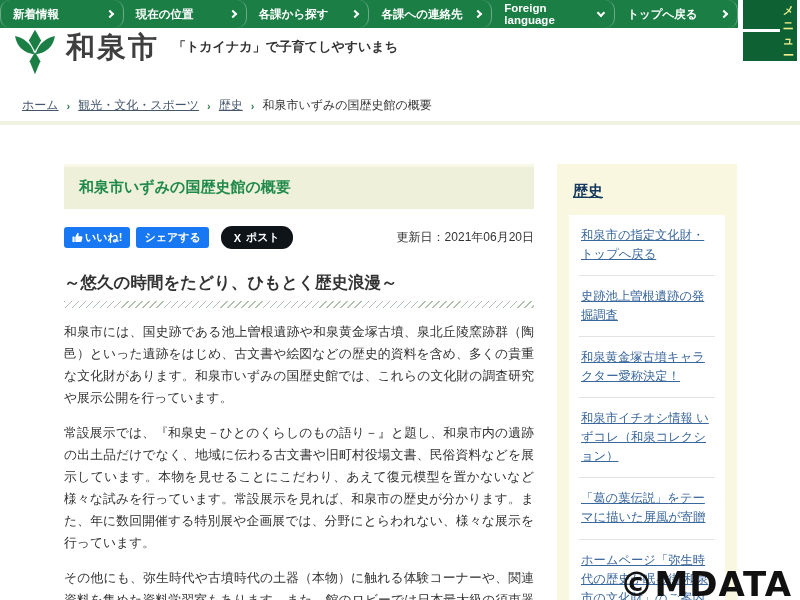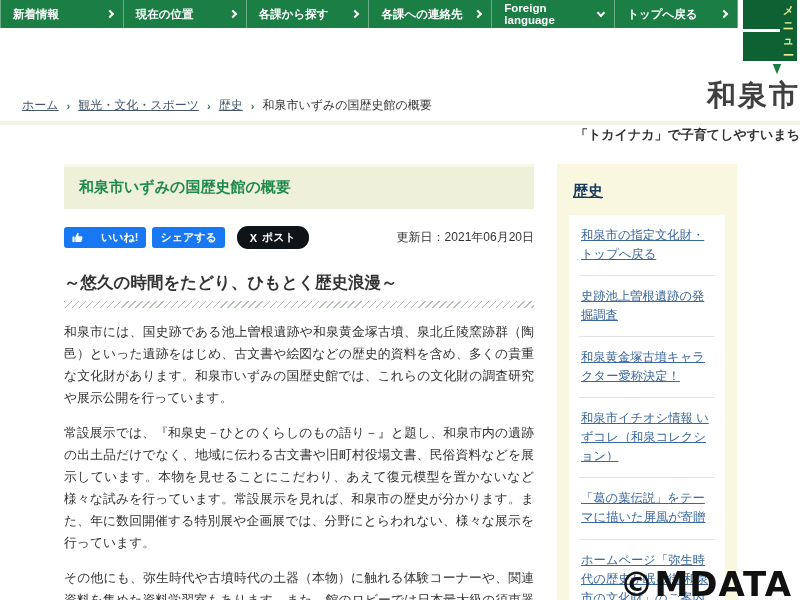--- a/index.html
+++ b/index.html
@@ -4,34 +4,34 @@
 <style>
   * { box-sizing: border-box; margin: 0; padding: 0; }
   html,body { width:800px; height:600px; overflow:hidden; background:#fff;
     font-family:"Liberation Sans","DejaVu Sans",sans-serif; }
   .page { position:relative; width:800px; height:600px; overflow:hidden; background:#fff; }
 
   
   .topnav { display:flex; height:28px; width:738px; background:#1b7e44; }
   .nav-item { flex:1 1 0; display:flex; align-items:center; justify-content:space-between;
     padding:0 10px 0 12px; color:#fff; font-size:11.5px; font-weight:bold;
-    text-decoration:none; border-right:1px solid rgba(255,255,255,.35); cursor:pointer; }
+    text-decoration:none; border-right:1px solid rgba(255,255,255,.35); cursor:pointer;border-radius:10px; }
   .nav-item:first-child { border-left:1px solid rgba(255,255,255,.35); }
   .chev { width:6px; height:6px; border-top:2px solid #fff; border-right:2px solid #fff; display:inline-block; }
   .chev.right { transform:rotate(45deg); }
   .chev.down  { transform:rotate(135deg); margin-top:-3px; }
 
   .menu-btn { position:absolute; top:0; right:0; width:60px; height:64px;
     background:#0d6132; border:3px solid #fff; border-top:none;
     display:flex; flex-direction:row; align-items:center; justify-content:center; cursor:pointer; }
   .menu-btn .bar { width:32px; height:3px; background:#fff; margin:2.5px 0; }
   .menu-btn .menu-label { margin-top:4px; font-size:11px; font-weight:bold; color:#f0ee8e; }
 
   
-  .site-header { height:64px; display:flex; align-items:flex-end; background:#fff;flex-direction:column; }
+  .site-header { height:64px; display:flex; align-items:flex-start; padding-left:12px; background:#fff; }
   .emblem { width:46px; height:48px; flex:0 0 auto; }
   .city-name { font-size:29px; font-weight:bold; color:#3f3f3f; letter-spacing:2px; margin-left:8px; }
   .tagline { font-size:13px; font-weight:bold; color:#333; margin-left:14px; margin-top:10px; }
 
   
   .breadcrumb-bar { display:flex; align-items:center; padding:5px 0 7px 8px; }
   .loc-badge { display:inline-flex; align-items:center; gap:5px; background:#1b7e44; color:#fff;
     font-size:11.5px; font-weight:bold; padding:4px 10px; }
   .crumbs { margin-left:14px; font-size:12px; color:#444; display:flex; align-items:center; gap:8px; flex-wrap:nowrap; }
   .crumbs a { color:#44566b; text-decoration:underline; cursor:pointer; }
@@ -41,21 +41,21 @@
 
   
   .content { display:flex; padding:39px 0 0 64px; }
   .main-col { width:470px; }
   .sidebar { width:180px; margin-left:23px; background:#f9f7e0; padding:14px 12px 20px 12px; min-height:430px; }
 
   
   .page-title { background:#eef0d9; border-top:3px solid #f7f8e8; color:#1f8a4a;
     font-size:15px; font-weight:bold; padding:11px 15px 12px; }
   .social-row { display:flex; align-items:center; margin-top:17px; }
-  .btn-blue { display:inline-flex; align-items:center; gap:18px; background:#1877f2; color:#fff;
+  .btn-blue { display:inline-flex; align-items:center; gap:2px; background:#1877f2; color:#fff;
     border:none; font-size:11px; font-weight:bold; padding:3px 8px; border-radius:3px;
     margin-right:6px; cursor:pointer; font-family:inherit; }
   .btn-post { display:inline-flex; align-items:center; gap:5px; background:#0f1419; color:#fff;
     border:none; font-size:11px; font-weight:bold; padding:4px 13px; border-radius:11px;
     margin-left:6px; cursor:pointer; font-family:inherit; }
   .x-glyph { font-weight:900; font-size:11px; }
   .updated { margin-left:auto; font-size:12px; color:#333; }
   .subtitle { margin-top:23px; font-size:16.5px; font-weight:bold; color:#333; }
   .hatch { height:7px; margin:7px 0 13px;
     background:repeating-linear-gradient(135deg,#b2c0b2 0 1px,transparent 1px 5px); }

